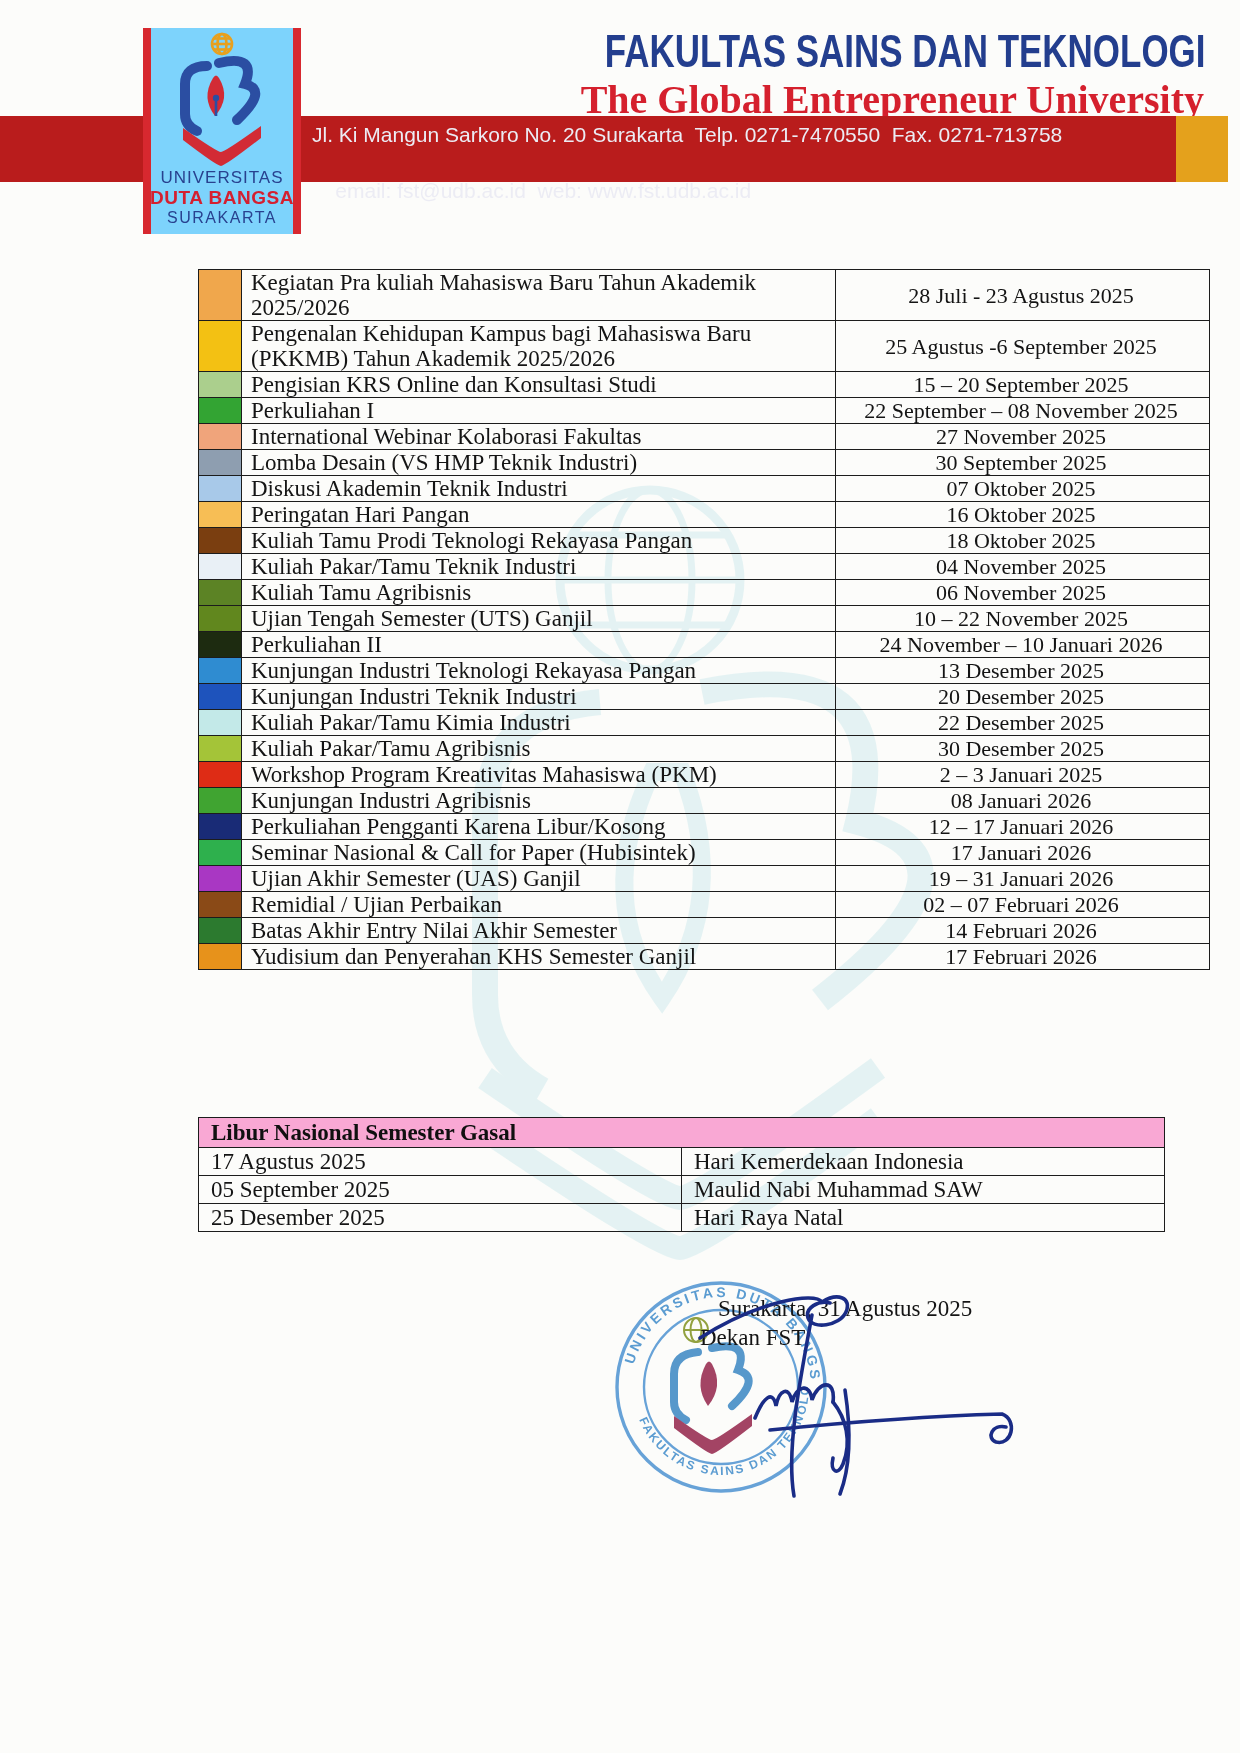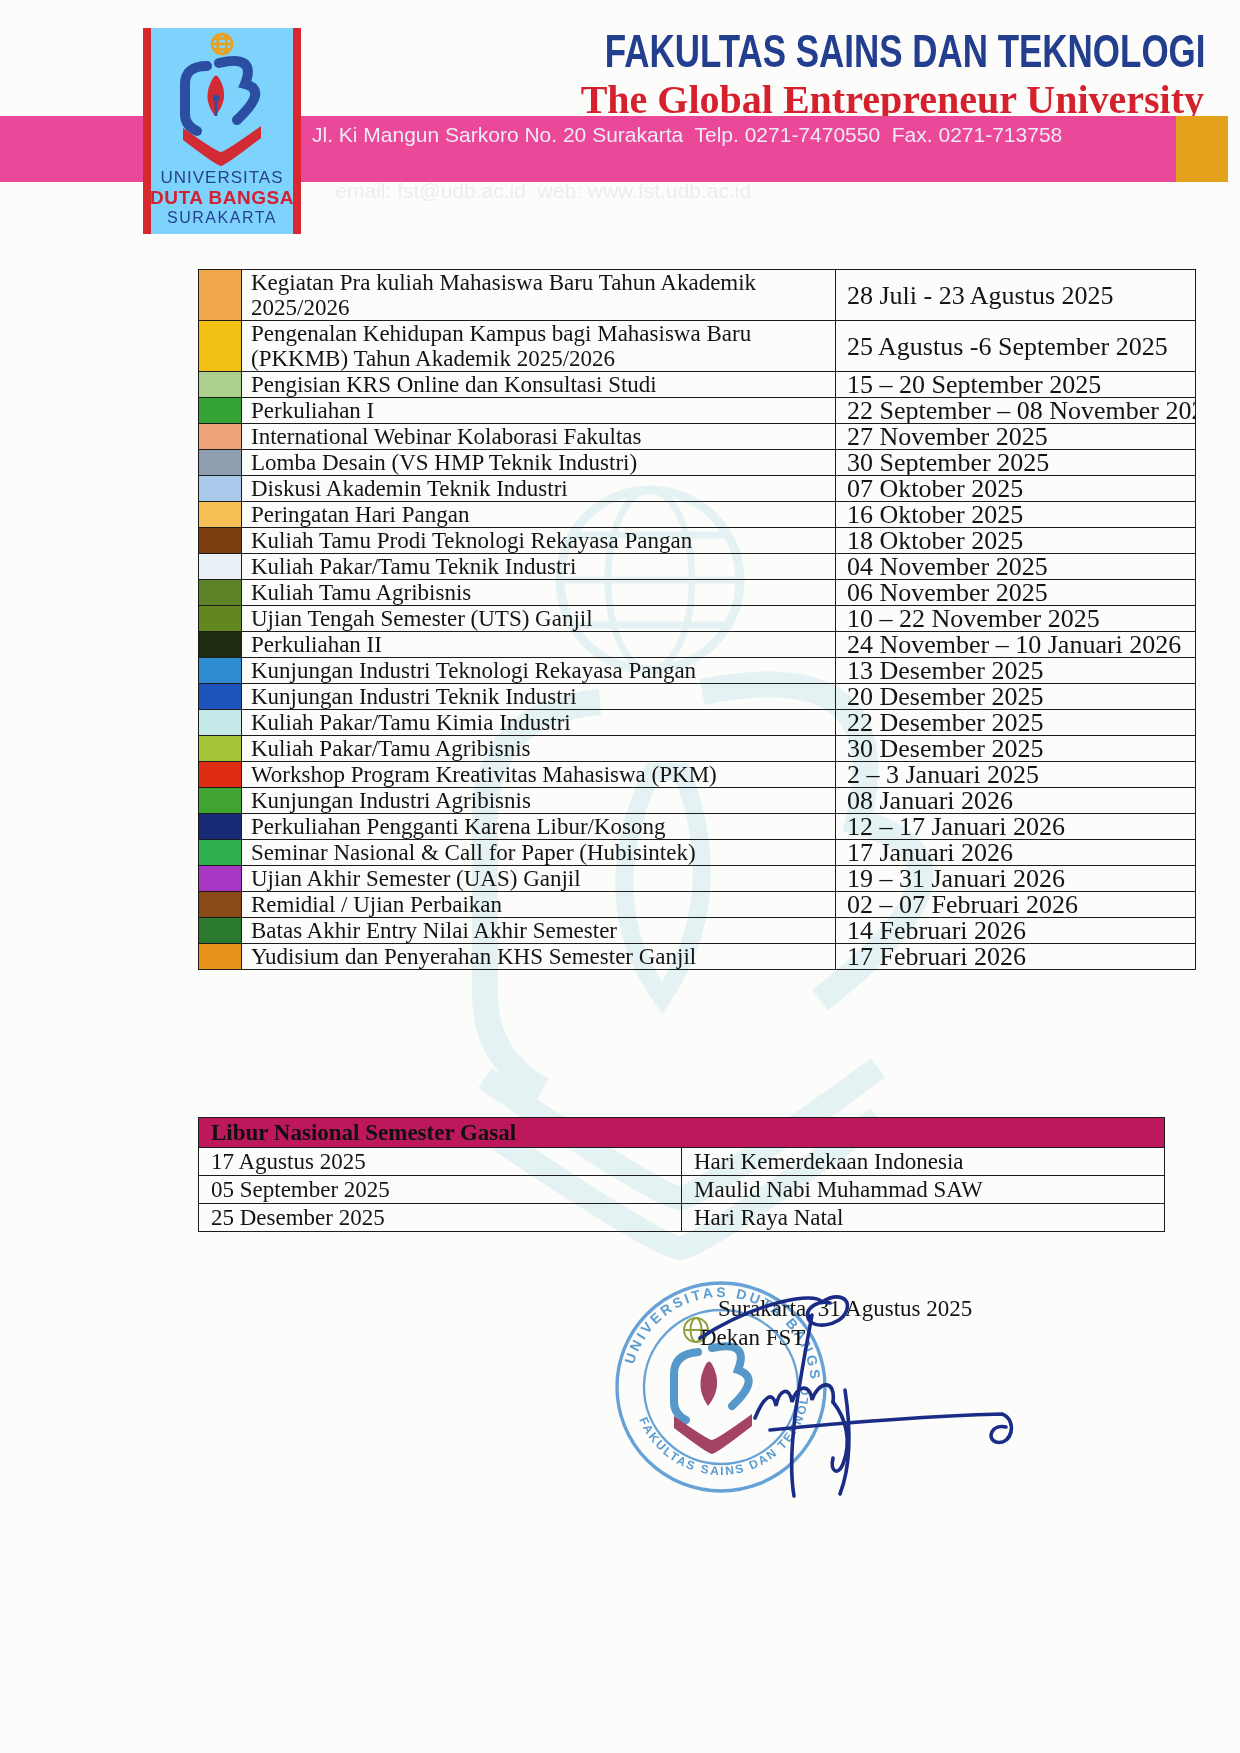--- a/index.html
+++ b/index.html
@@ -2,21 +2,21 @@
 <html><head>
 <meta charset="utf-8">
 <style>
   html,body{margin:0;padding:0;background:#e8e8e8;}
   #page{
     position:relative;width:1240px;height:1753px;margin:0 auto;
     background:#fcfcfa;overflow:hidden;
     font-family:"Liberation Serif", serif;color:#141414;
   }
   
-  #banner{position:absolute;left:0;top:116px;width:1176px;height:66px;background:#ec4899;z-index:1;}
+  #banner{position:absolute;left:0;top:116px;width:1176px;height:66px;background:#b91c1c;z-index:1;}
   #banner .txt{position:absolute;left:312px;top:5px;color:#ececf4;font-family:"Liberation Sans",sans-serif;
     font-size:21px;line-height:28px;white-space:pre-wrap;}
   #banner-end{position:absolute;left:1176px;top:116px;width:52px;height:66px;background:#e4a11c;z-index:1;}
   #logo-box{position:absolute;left:143px;top:28px;width:158px;height:206px;background:#7dd3fc;z-index:2;}
   .red-bar{position:absolute;top:0;width:8px;height:100%;background:#d7282f;}
   .red-bar.left{left:0;} .red-bar.right{right:0;}
   #logo-svg{position:absolute;left:18px;top:4px;}
   .univ-txt{position:absolute;width:100%;text-align:center;font-family:"Liberation Sans",sans-serif;}
   #univ1{top:140px;font-size:17px;letter-spacing:1px;color:#28418f;}
   #univ2{top:159px;font-size:19px;font-weight:bold;color:#d42030;letter-spacing:.5px;}
@@ -28,21 +28,21 @@
     font-size:40px;font-weight:bold;color:#d5202d;white-space:nowrap;}
   
   #watermark{position:absolute;left:300px;top:440px;opacity:.13;z-index:0;}
   
   #schedule{position:absolute;left:198px;top:269px;z-index:2;}
   table{border-collapse:collapse;table-layout:fixed;}
   #schedule table{width:970px;}
   #schedule td{border:1.6px solid #1c1c1c;height:25px;line-height:25px;overflow:hidden;}
   #schedule td.swatch{width:42px;padding:0;}
   #schedule td.act{width:580px;font-size:23px;padding:0 4px 0 9px;line-height:25px;}
-  #schedule td.date{width:348px;font-size:26px;padding:0 0 0 11px;white-space:nowrap;}
+  #schedule td.date{width:348px;font-size:22px;padding:0 14px 0 11px;white-space:nowrap;text-align:center;}
   
   #holidays{position:absolute;left:198px;top:1117px;z-index:2;}
   #holidays table{width:967px;}
   #holidays td,#holidays th{border:1.8px solid #1c1c1c;font-size:23px;height:27px;line-height:27px;
     text-align:left;padding:0 0 0 12px;}
   #holidays th{font-weight:bold;color:#101010;height:29px;}
   #holidays td.hdate{width:427px;} #holidays td.hname{width:540px;}
   
   .sig-text{position:absolute;z-index:3;font-size:23px;}
   #place-date{left:718px;top:1296px;}
@@ -238,21 +238,21 @@
             <td class="date">17 Februari 2026</td>
           </tr>
         </tbody>
     </table>
   </div>
 
   <div id="holidays">
     <table>
       <thead>
         <tr>
-          <th colspan="2" style="background: #be185d;">Libur Nasional Semester Gasal</th>
+          <th colspan="2" style="background: #f9a8d4;">Libur Nasional Semester Gasal</th>
         </tr>
       </thead>
       <tbody id="holiday-body">
           <tr>
             <td class="hdate">17 Agustus 2025</td>
             <td class="hname">Hari Kemerdekaan Indonesia</td>
           </tr>
           <tr>
             <td class="hdate">05 September 2025</td>
             <td class="hname">Maulid Nabi Muhammad SAW</td>

